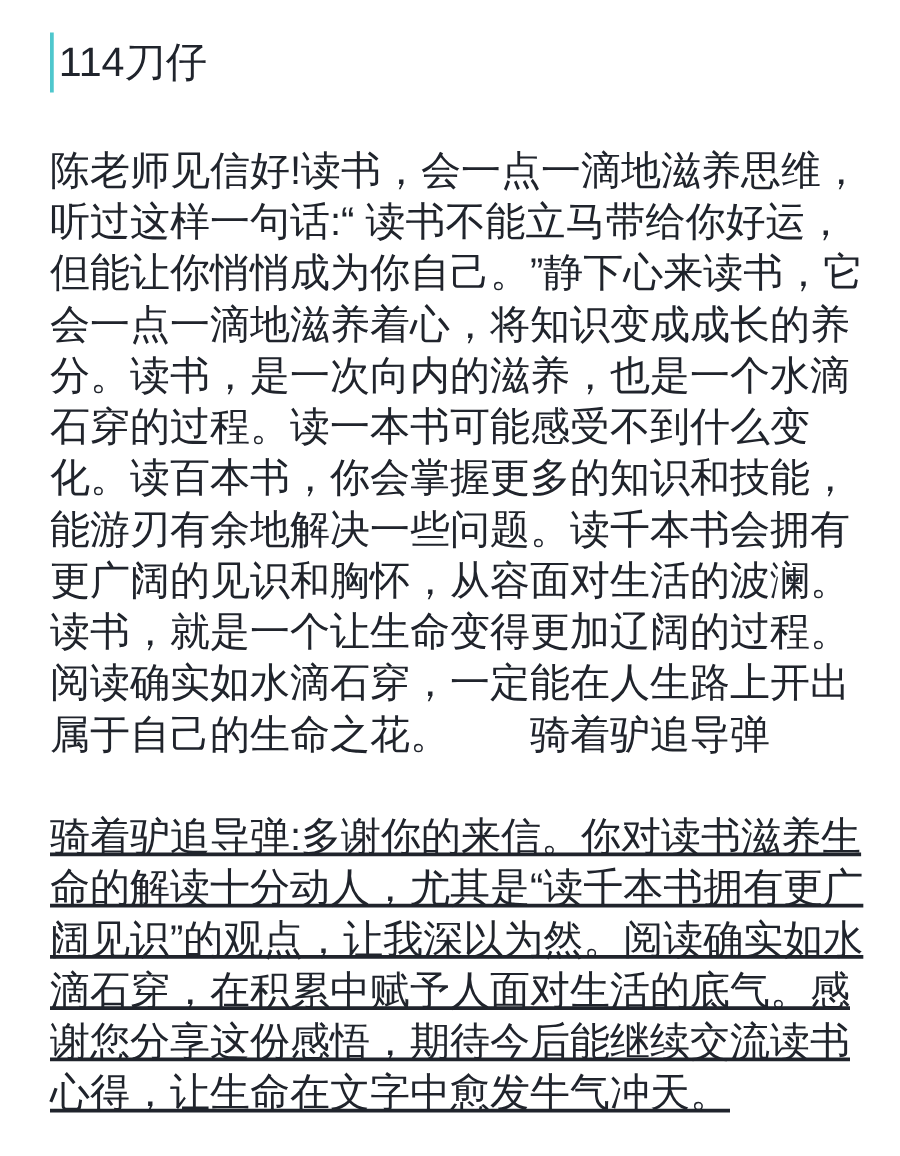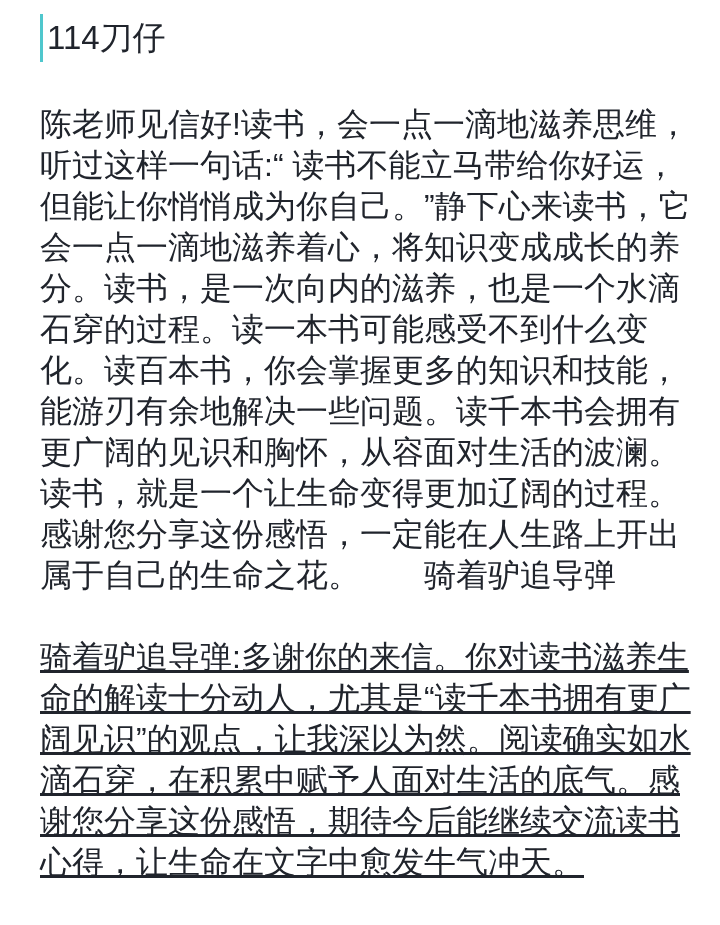--- a/index.html
+++ b/index.html
@@ -14,21 +14,21 @@
     width: 720px;
     height: 925px;
     background: var(--bg);
     font-family: "Liberation Sans", sans-serif;
     color: var(--text);
     overflow: hidden;
   }
   .page {
     width: 720px;
     height: 925px;
-    padding: 12px 26px 0 40px;
+    padding: 24px 26px 0 40px;
   }
   .title-row {
     display: flex;
     align-items: center;
     height: 52px;
   }
   .caret {
     width: 3px;
     height: 48px;
     background: var(--accent);
@@ -56,16 +56,16 @@
 </style>
 </head>
 <body>
 
 <div class="page">
   <div class="title-row">
     <span class="caret"></span>
     <h1 class="title">114刀仔</h1>
   </div>
 
-  <p class="para para-1">陈老师见信好!读书，会一点一滴地滋养思维，听过这样一句话:“ 读书不能立马带给你好运，但能让你悄悄成为你自己。”静下心来读书，它会一点一滴地滋养着心，将知识变成成长的养分。读书，是一次向内的滋养，也是一个水滴石穿的过程。读一本书可能感受不到什么变化。读百本书，你会掌握更多的知识和技能，能游刃有余地解决一些问题。读千本书会拥有更广阔的见识和胸怀，从容面对生活的波澜。读书，就是一个让生命变得更加辽阔的过程。感谢您分享这份感悟，一定能在人生路上开出属于自己的生命之花。　　骑着驴追导弹</p>
+  <p class="para para-1">陈老师见信好!读书，会一点一滴地滋养思维，听过这样一句话:“ 读书不能立马带给你好运，但能让你悄悄成为你自己。”静下心来读书，它会一点一滴地滋养着心，将知识变成成长的养分。读书，是一次向内的滋养，也是一个水滴石穿的过程。读一本书可能感受不到什么变化。读百本书，你会掌握更多的知识和技能，能游刃有余地解决一些问题。读千本书会拥有更广阔的见识和胸怀，从容面对生活的波澜。读书，就是一个让生命变得更加辽阔的过程。阅读确实如水滴石穿，一定能在人生路上开出属于自己的生命之花。　　骑着驴追导弹</p>
 
   <p class="para para-2">骑着驴追导弹:多谢你的来信。你对读书滋养生命的解读十分动人，尤其是“读千本书拥有更广阔见识”的观点，让我深以为然。阅读确实如水滴石穿，在积累中赋予人面对生活的底气。感谢您分享这份感悟，期待今后能继续交流读书心得，让生命在文字中愈发牛气冲天。</p>
 </div>
 
 </body></html>

